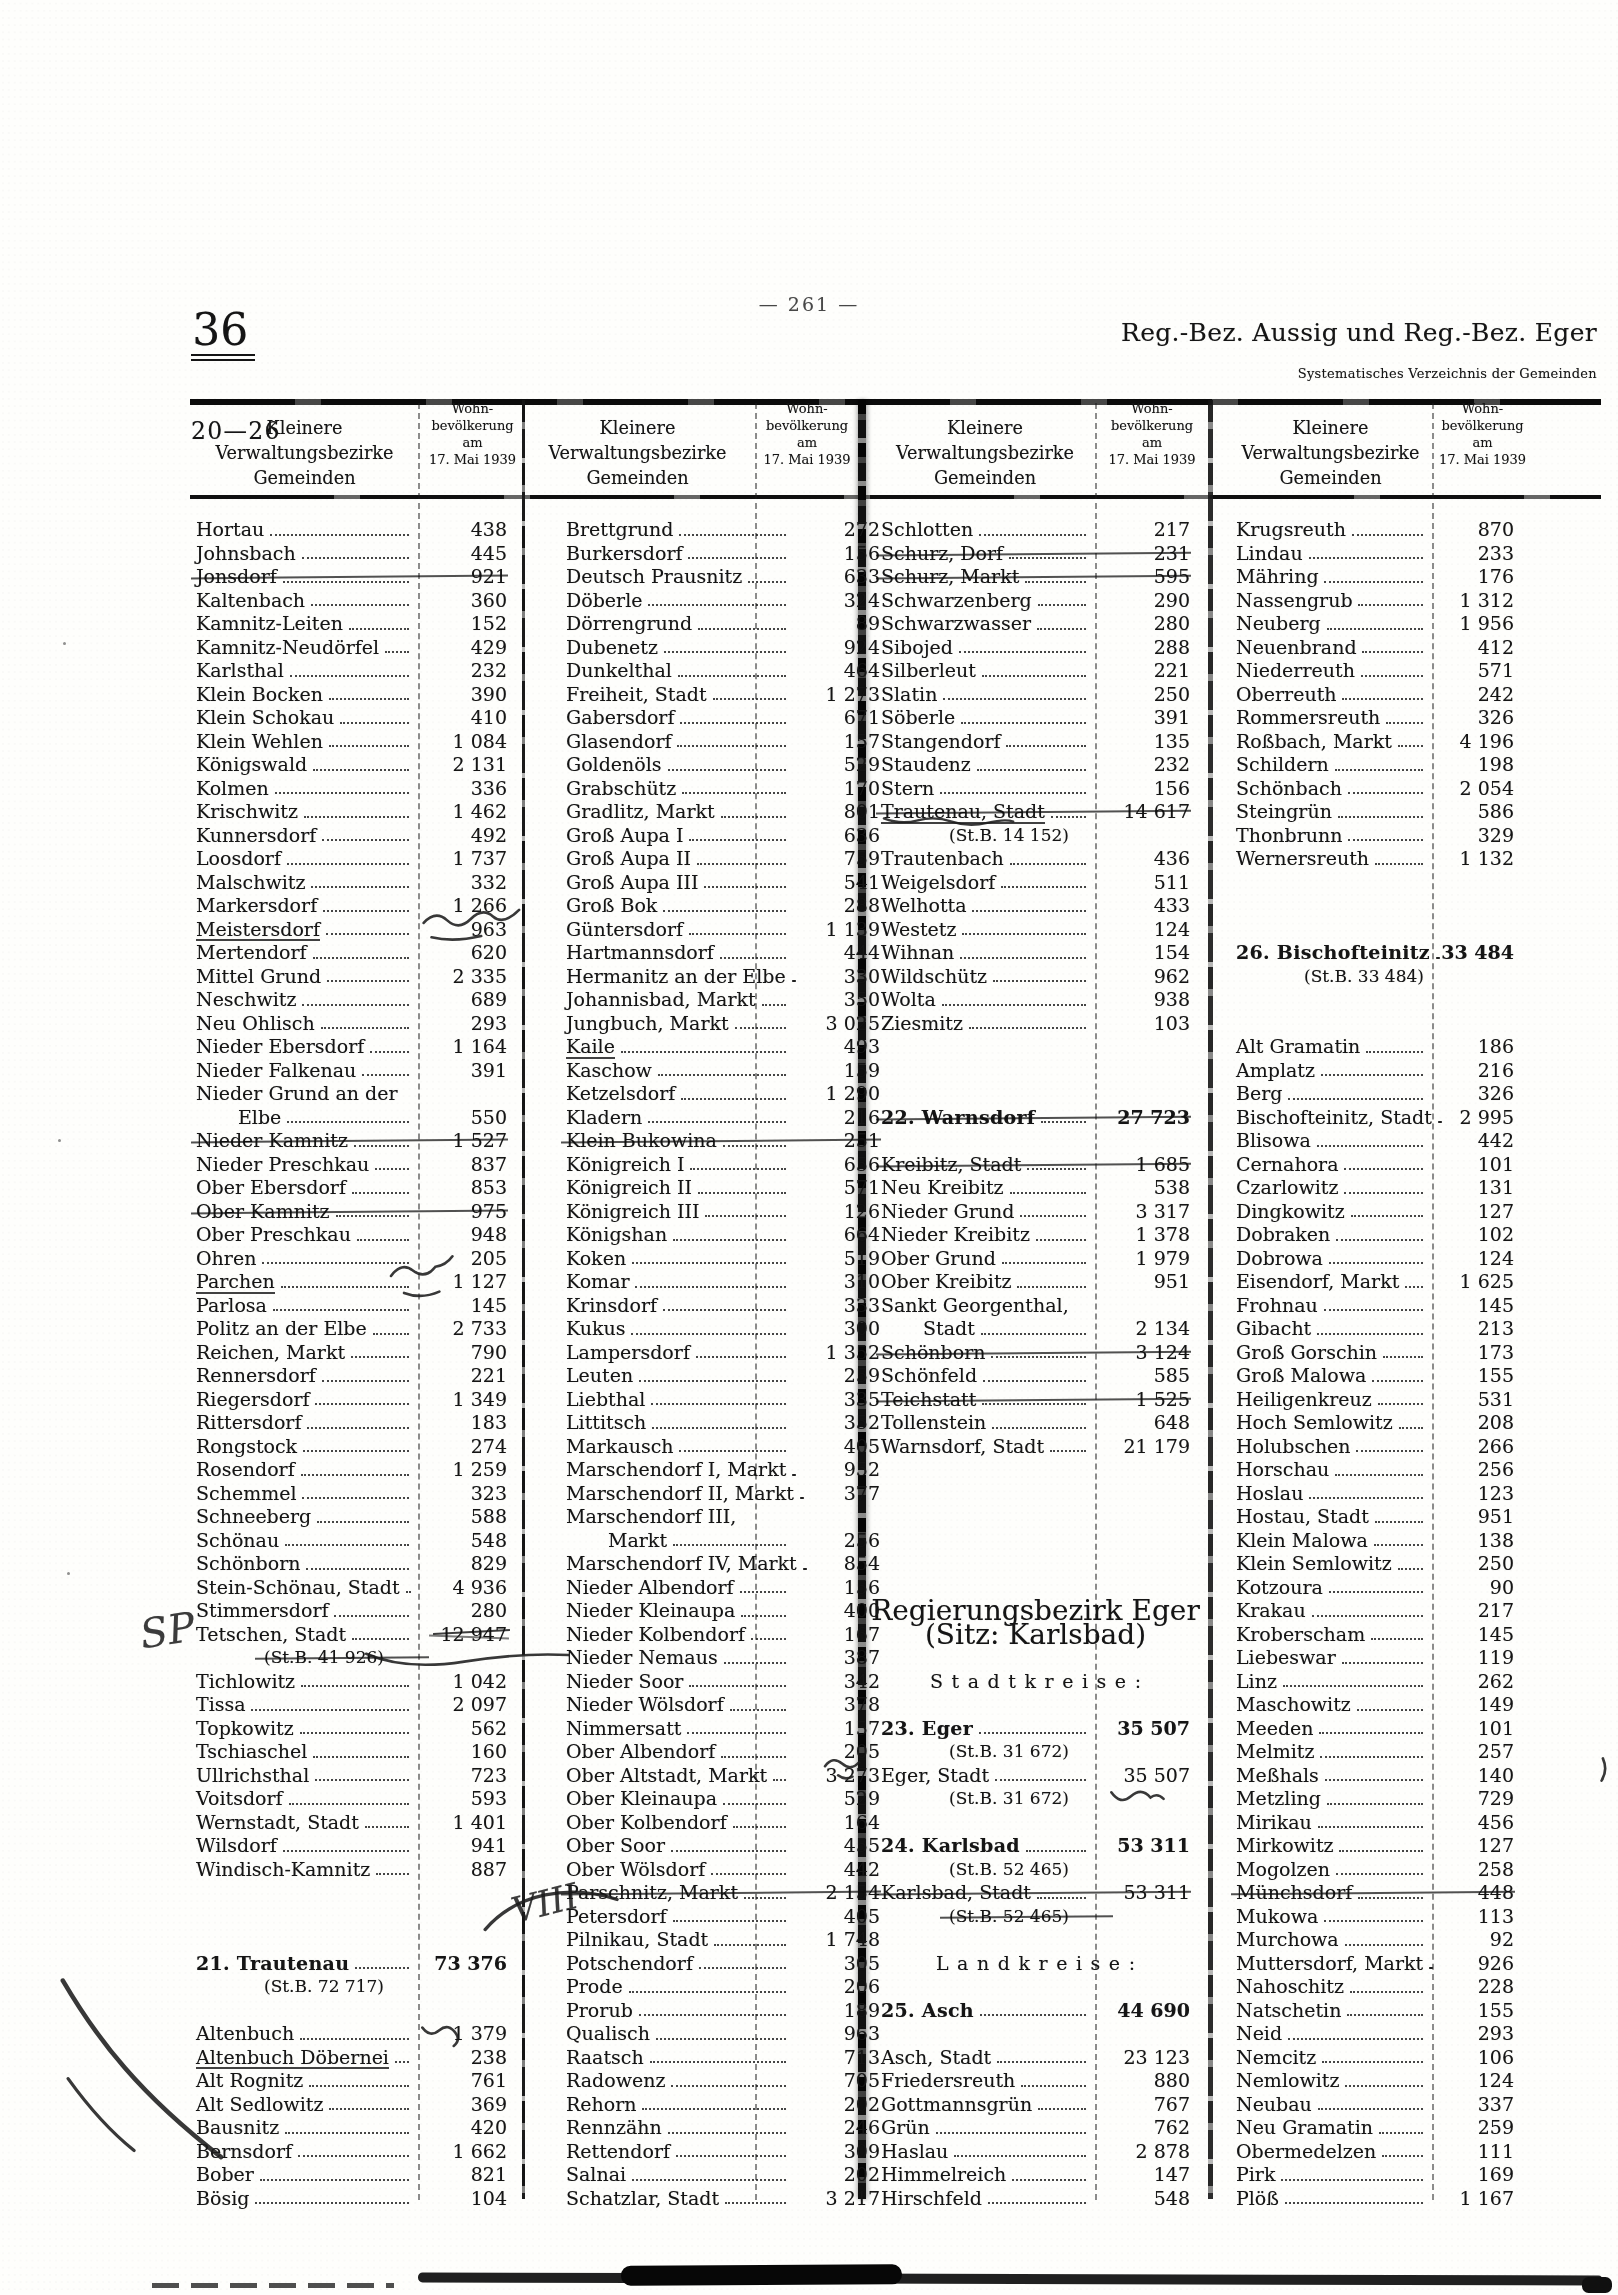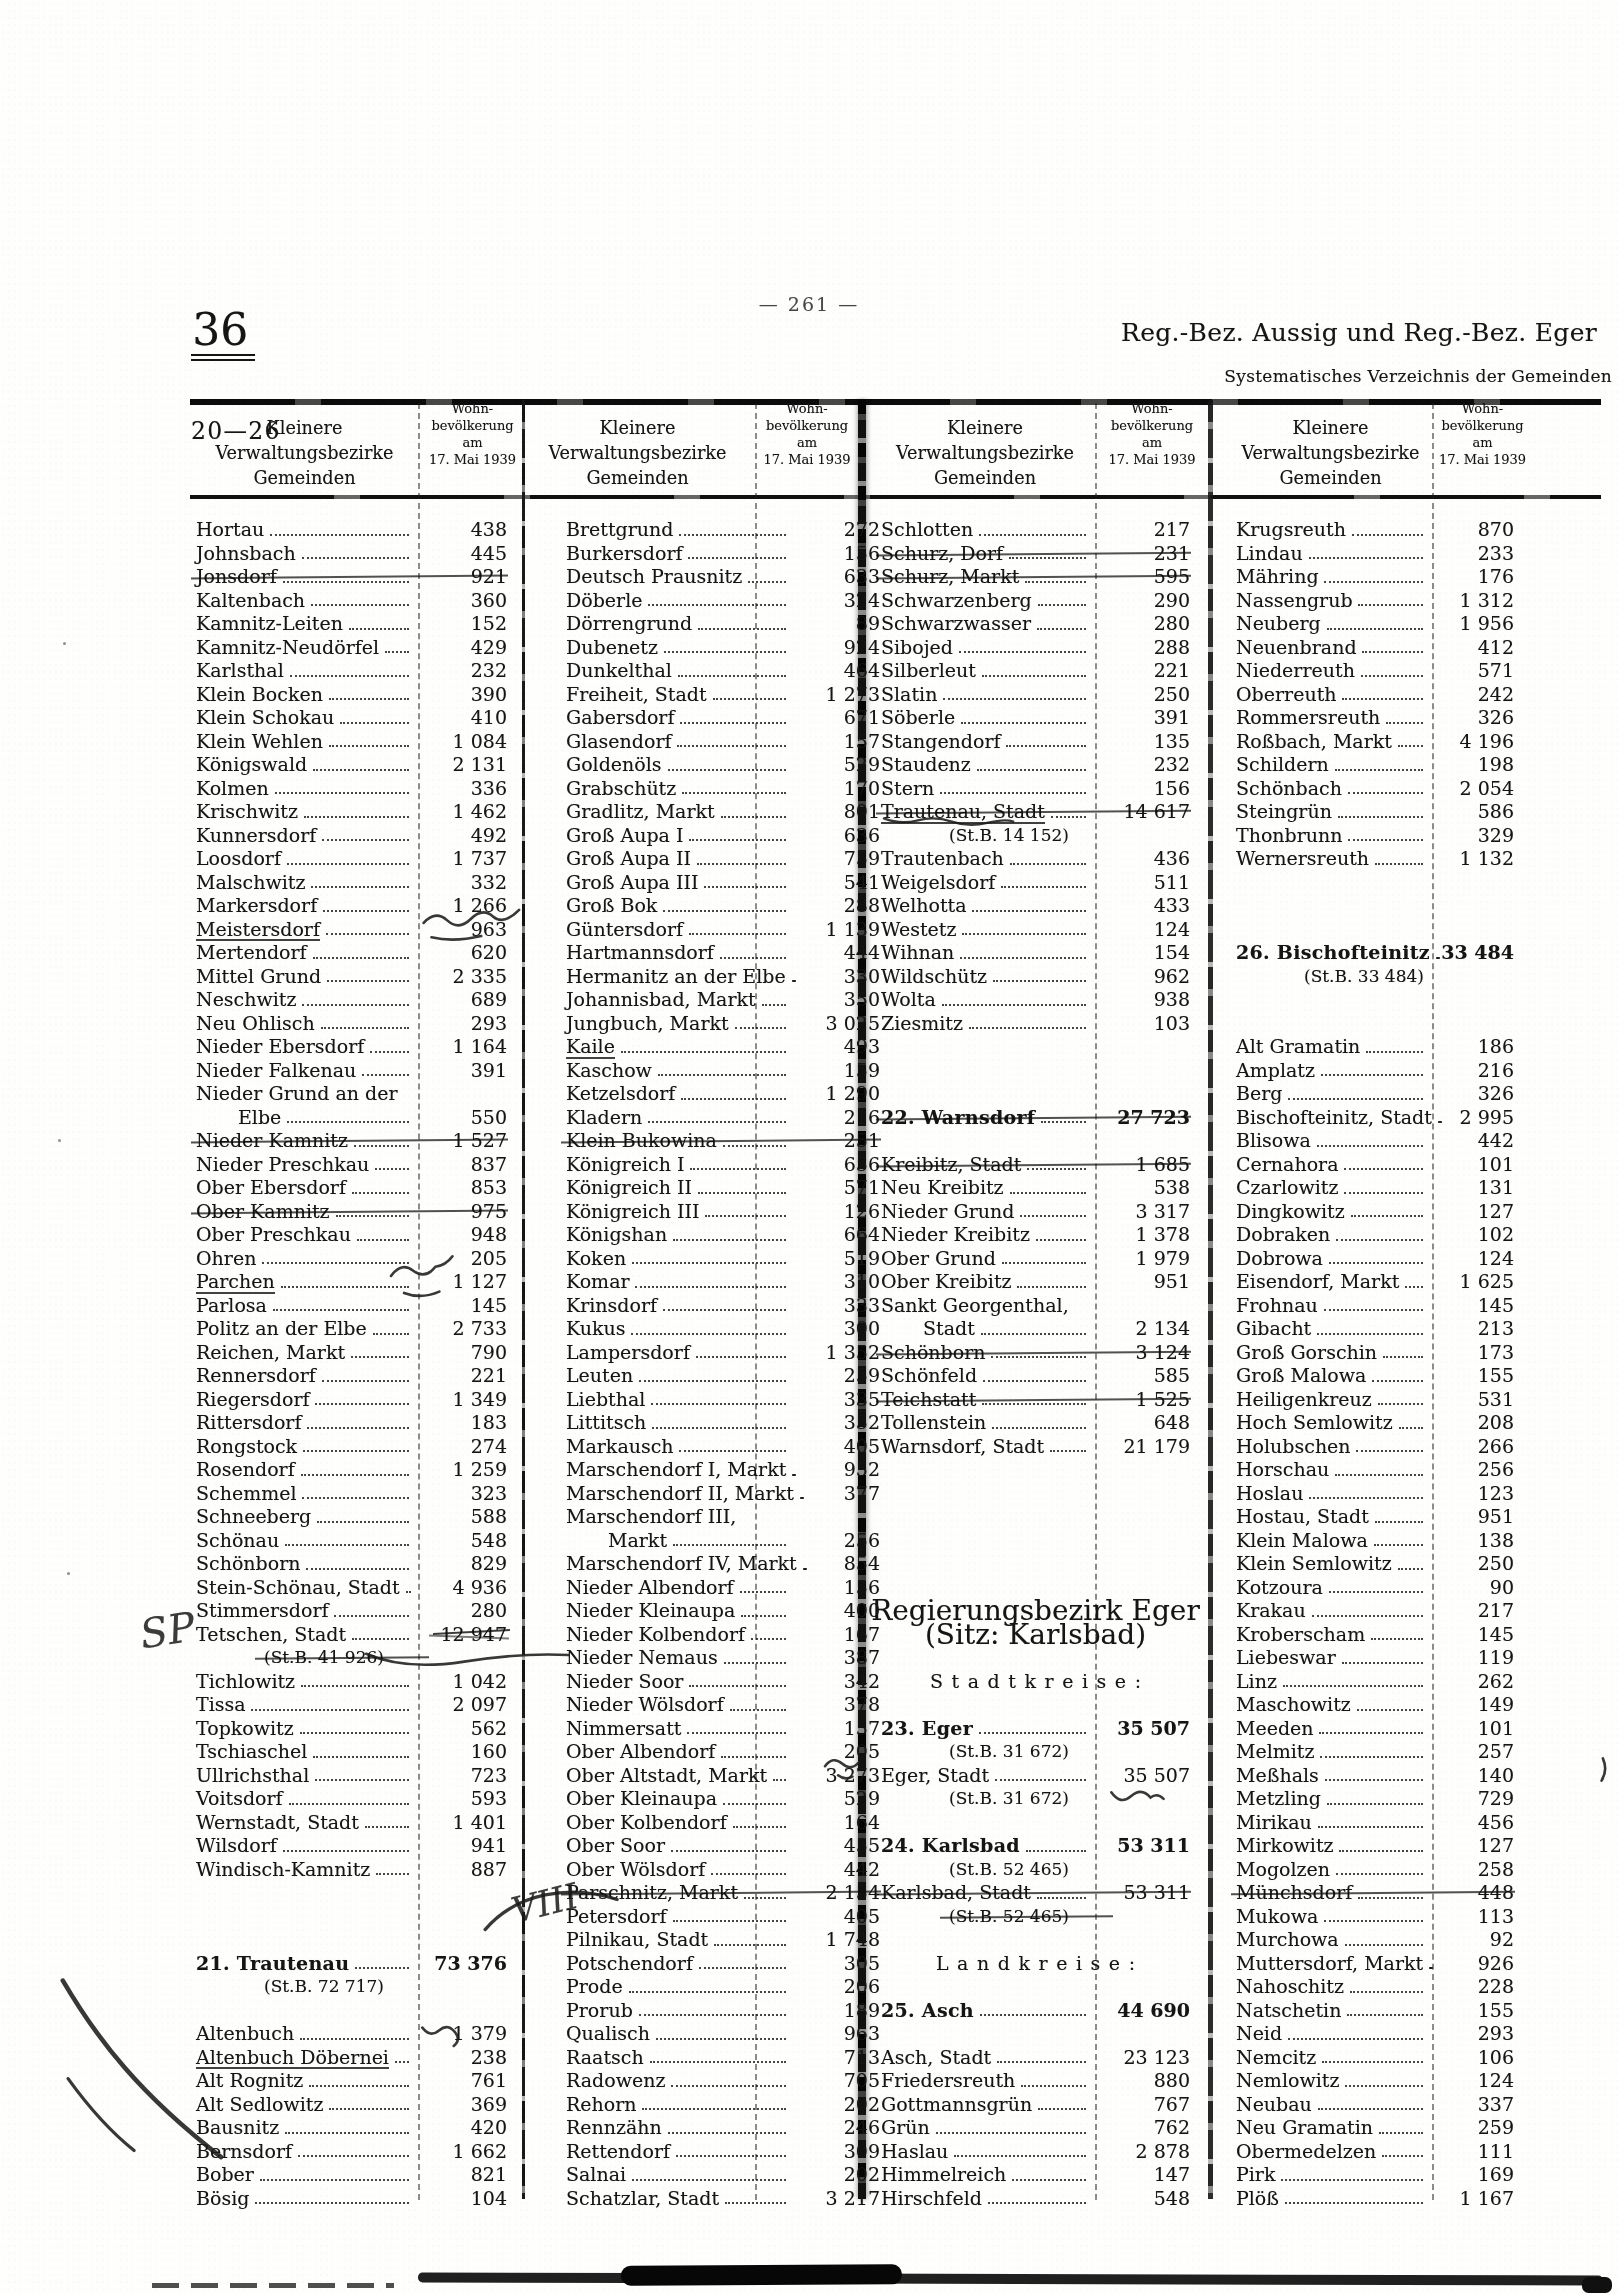--- a/index.html
+++ b/index.html
@@ -9,21 +9,21 @@
   .ink{color:#151515;text-shadow:0 0 0.7px rgba(10,10,10,.35);}
 
   
   .pageno{position:absolute;top:293px;left:0;width:1618px;text-align:center;font-size:19px;
           letter-spacing:2px;opacity:.78;}
   .secno{position:absolute;top:307px;left:191px;font-size:44px;font-weight:normal;
          border-bottom:7.2px double #151515;padding:0 6.5px 1.3px 1.3px;line-height:46px;}
   .ptitle{position:absolute;top:319px;left:282px;font-size:32px;font-weight:bold;letter-spacing:0.7px;}
   .prange{position:absolute;top:379px;left:191px;font-size:23.5px;letter-spacing:1.3px;margin-top:38px;}
   .reghdr{position:absolute;top:318px;right:21px;font-size:25px;letter-spacing:0.3px;margin-left:32px;}
-  .reghdr2{position:absolute;top:366px;right:6px;font-size:17px;letter-spacing:0.3px;}
+  .reghdr2{position:absolute;top:366px;right:21px;font-size:13px;letter-spacing:0.3px;}
 
   
   .hr1{position:absolute;left:190px;width:1411px;top:399px;height:5.9px;
        background:repeating-linear-gradient(90deg,#0c0c0c 0 105px,rgba(0,0,0,.72) 105px 131px);}
   .hr2{position:absolute;left:190px;width:1411px;top:495px;height:3.9px;
        background:repeating-linear-gradient(90deg,#101010 0 144px,rgba(0,0,0,.6) 144px 170px);}
   .vdash{position:absolute;top:403px;height:1797px;width:0;border-left:2px dashed rgba(25,25,25,.5);}
   .vr{position:absolute;top:400px;height:1799px;width:3.3px;
       background:repeating-linear-gradient(180deg,#141414 0 22px,rgba(0,0,0,.5) 22px 29px,#1a1a1a 29px 58px,rgba(0,0,0,.3) 58px 63px);}
   .vr.noisy{width:7.8px;

